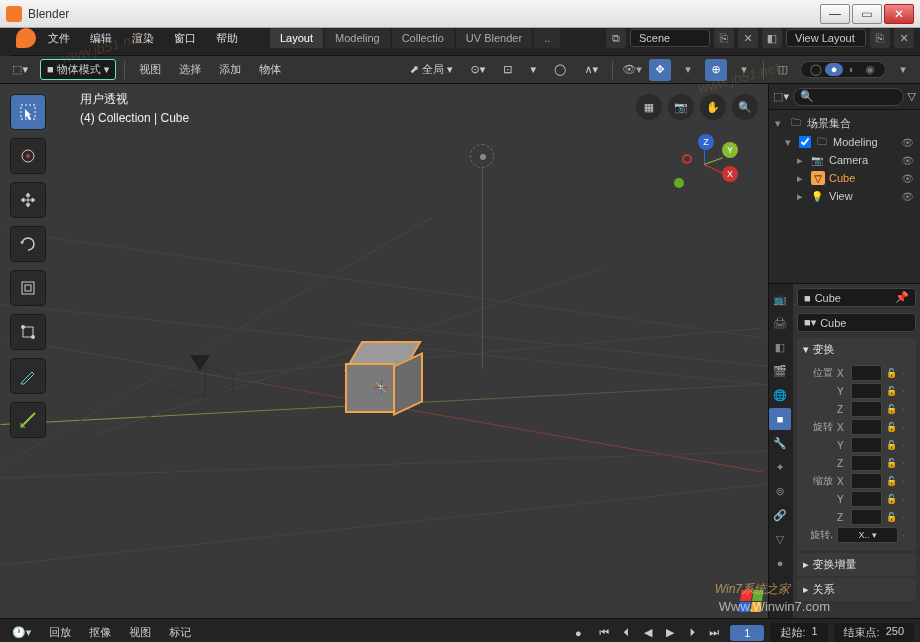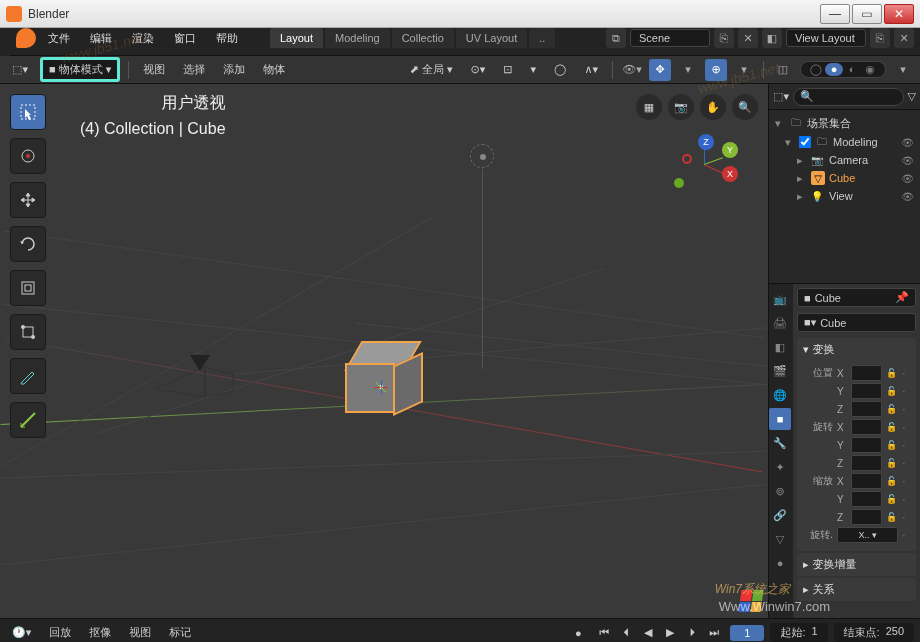--- a/index.html
+++ b/index.html
@@ -20,35 +20,35 @@
 .menubar .tabs { display: flex; margin-left: 20px; gap: 2px; }
 .menubar .wtab { padding: 4px 10px; background: #2d2d2d; border-radius: 3px 3px 0 0; color: #aaa; }
 .menubar .wtab.active { background: #3a3a3a; color: #fff; }
 .menubar .scene-box { display: flex; align-items: center; margin-left: auto; gap: 4px; }
 .menubar .scbox { background: #1a1a1a; border: 1px solid #444; padding: 2px 8px; border-radius: 3px; min-width: 80px; display: flex; align-items: center; gap: 4px; }
 .menubar .icbtn { width: 20px; height: 20px; background: #333; border-radius: 3px; display: flex; align-items: center; justify-content: center; color: #aaa; }
 
 
 .toolbar { height: 28px; background: #333; display: flex; align-items: center; padding: 0 6px; gap: 6px; border-bottom: 1px solid #111; }
 .toolbar .tbtn { padding: 2px 6px; color: #ccc; display: flex; align-items: center; gap: 3px; border-radius: 3px; }
-.toolbar .dropdown { background: #1a1a1a; border: 3px solid #5eead4; padding: 2px 6px; border-radius: 3px; }
+.toolbar .dropdown { background: #1a1a1a; border: 1px solid #5eead4; padding: 2px 6px; border-radius: 3px; }
 .toolbar .sep { width: 1px; height: 18px; background: #555; margin: 0 2px; }
 .toolbar .spacer { flex: 1; }
 .toolbar .ibtn { width: 22px; height: 22px; display: flex; align-items: center; justify-content: center; color: #aaa; border-radius: 3px; }
 .toolbar .ibtn.active { background: #4772b3; color: #fff; }
 .toolbar .pill { background: #1a1a1a; border: 1px solid #444; border-radius: 10px; padding: 1px 6px; display: flex; }
 .toolbar .pill .p { width: 18px; text-align: center; color: #777; }
 
 
 .main { display: flex; height: 534px; }
 .viewport-area { flex: 1; position: relative; background: #393939; overflow: hidden; }
 .vp-toolbar { position: absolute; left: 10px; top: 10px; display: flex; flex-direction: column; gap: 8px; }
 .vtool { width: 36px; height: 36px; background: #2a2a2a; border-radius: 4px; display: flex; align-items: center; justify-content: center; color: #ccc; border: 1px solid #1a1a1a; }
 .vtool.active { background: #4772b3; }
-.vp-overlay { position: absolute; left: 80px; top: 6px; color: #eee; font-size: 16px; line-height: 1.6; text-align: right; }
+.vp-overlay { position: absolute; left: 80px; top: 6px; color: #eee; font-size: 12px; line-height: 1.6; }
 .vp-gizmos { position: absolute; right: 10px; top: 10px; display: flex; gap: 6px; }
 .gbtn { width: 26px; height: 26px; background: #2a2a2a; border-radius: 50%; display: flex; align-items: center; justify-content: center; color: #ccc; }
 .axis-gizmo { position: absolute; right: 30px; top: 50px; width: 64px; height: 64px; }
 .axis-gizmo .ax { position: absolute; width: 16px; height: 16px; border-radius: 50%; font-size: 9px; display: flex; align-items: center; justify-content: center; color: #fff; }
 .ax.x { background: #c33; right: 0; top: 32px; }
 .ax.y { background: #8b3; right: 0; top: 8px; }
 .ax.z { background: #36c; left: 24px; top: 0; }
 .ax.nx { background: none; border: 2px solid #c33; left: 8px; top: 20px; width: 10px; height: 10px; }
 .ax.ny { background: #6a2; left: 0; top: 44px; width: 10px; height: 10px; }
 
@@ -130,21 +130,21 @@
   <div class="logo"></div>
   <div class="mitem">文件</div>
   <div class="mitem">编辑</div>
   <div class="mitem">渲染</div>
   <div class="mitem">窗口</div>
   <div class="mitem">帮助</div>
   <div class="tabs">
     <div class="wtab active">Layout</div>
     <div class="wtab">Modeling</div>
     <div class="wtab">Collectio</div>
-    <div class="wtab">UV Layout</div>
+    <div class="wtab">UV Blender</div>
     <div class="wtab">..</div>
   </div>
   <div class="scene-box">
     <div class="icbtn">⧉</div>
     <div class="scbox">
         <span>Scene</span>
       </div>
     <div class="icbtn">⎘</div>
     <div class="icbtn">✕</div>
     <div class="icbtn">◧</div>

